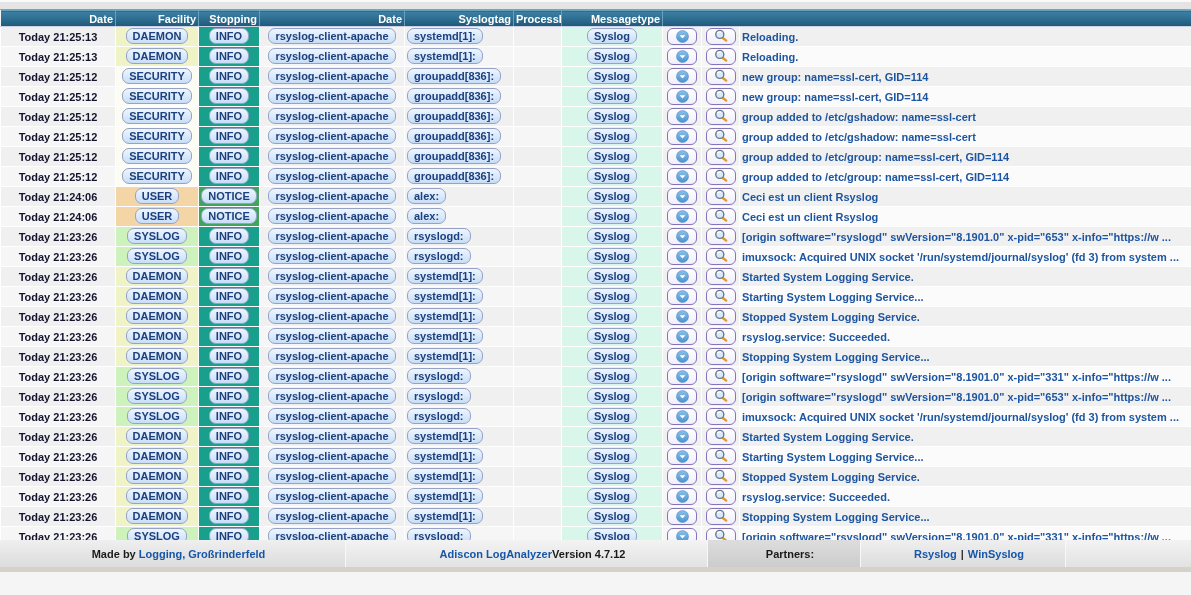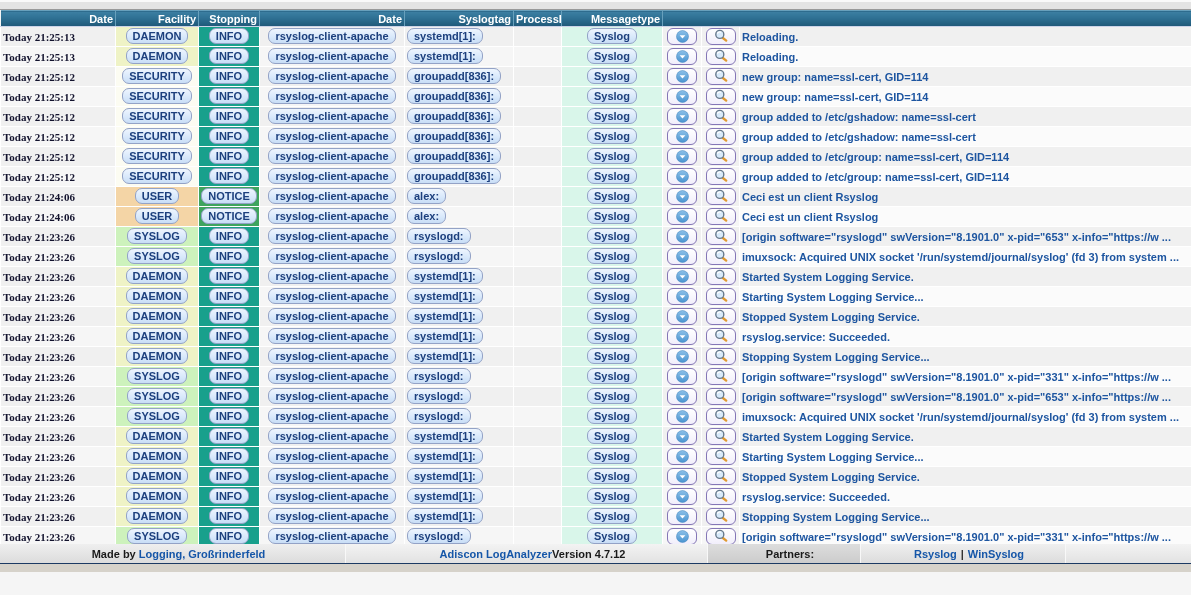--- a/index.html
+++ b/index.html
@@ -17,21 +17,21 @@
     color:#ffffff;font-weight:bold;font-size:11px;text-align:right;
     border-left:1px solid #68a0bc;border-bottom:1px solid #ccd3e8;border-top:1px solid #68a0bc;
     white-space:nowrap;overflow:hidden;cursor:pointer;margin-left:12px;
   }
   table.log th:first-child{border-left:none;}
   table.log td{
     height:19px;padding:0 2px;border:1px solid #ffffff;
     background:#f0f0f0;white-space:nowrap;overflow:hidden;vertical-align:middle;
   }
   tr.zebra-b td{background:#f6f6f6;}
-  td.c-date{text-align:left;font-weight:bold;color:#13132e;font-family:Liberation Serif, serif;}
+  td.c-date{text-align:center;font-weight:bold;color:#13132e;}
   td.c-fac,td.c-sev,td.c-host,td.c-mtype{text-align:center;}
   td.c-tag{text-align:left;padding-left:3px;}
   td.c-pid{text-align:center;}
   td.c-msg{background:#f8f8f8;font-weight:bold;color:#1d55a0;padding-left:4px;}
   tr.zebra-b td.c-msg{background:#fbfbfb;}
   td.c-btn{text-align:center;padding:0;}
 
   .badge{
     display:inline-block;max-width:100%;box-sizing:border-box;
     padding:0 6px;border:1px solid #93a2c6;border-radius:7px;
@@ -45,21 +45,21 @@
     width:30px;height:17px;margin:0;padding:0;
     border:1px solid #8476b6;border-radius:6px;
     background:linear-gradient(to bottom,#ffffff,#f1eefb);
     cursor:pointer;
   }
   .icon-btn svg{display:block;}
 
   
   .footer-bar{display:flex;height:13px;font-size:11px;font-weight:bold;align-items:center;
     background:#e6e6e6;}
-  .fseg{height:19px;display:flex;align-items:center;justify-content:center;
+  .fseg{height:27px;display:flex;align-items:center;justify-content:center;
     background:linear-gradient(to bottom,#efefef,#dcdcdc);border-left:1px solid #f8f8f8;box-sizing:border-box;padding-left:12px;}
   .fseg.dark{background:linear-gradient(to bottom,#dddddd,#cccccc);}
   .fseg .txt{color:#1a1a1a;}
   .flink{color:#1556a8;cursor:pointer;text-decoration:none;}
   .fsep{color:#333;margin:0 4px;}
   .navy-bar{height:4px;background:#1c3a63;}
   .bottom-strip{height:8px;background:#d6d2ca;}
 </style>
 </head>
 <body>

